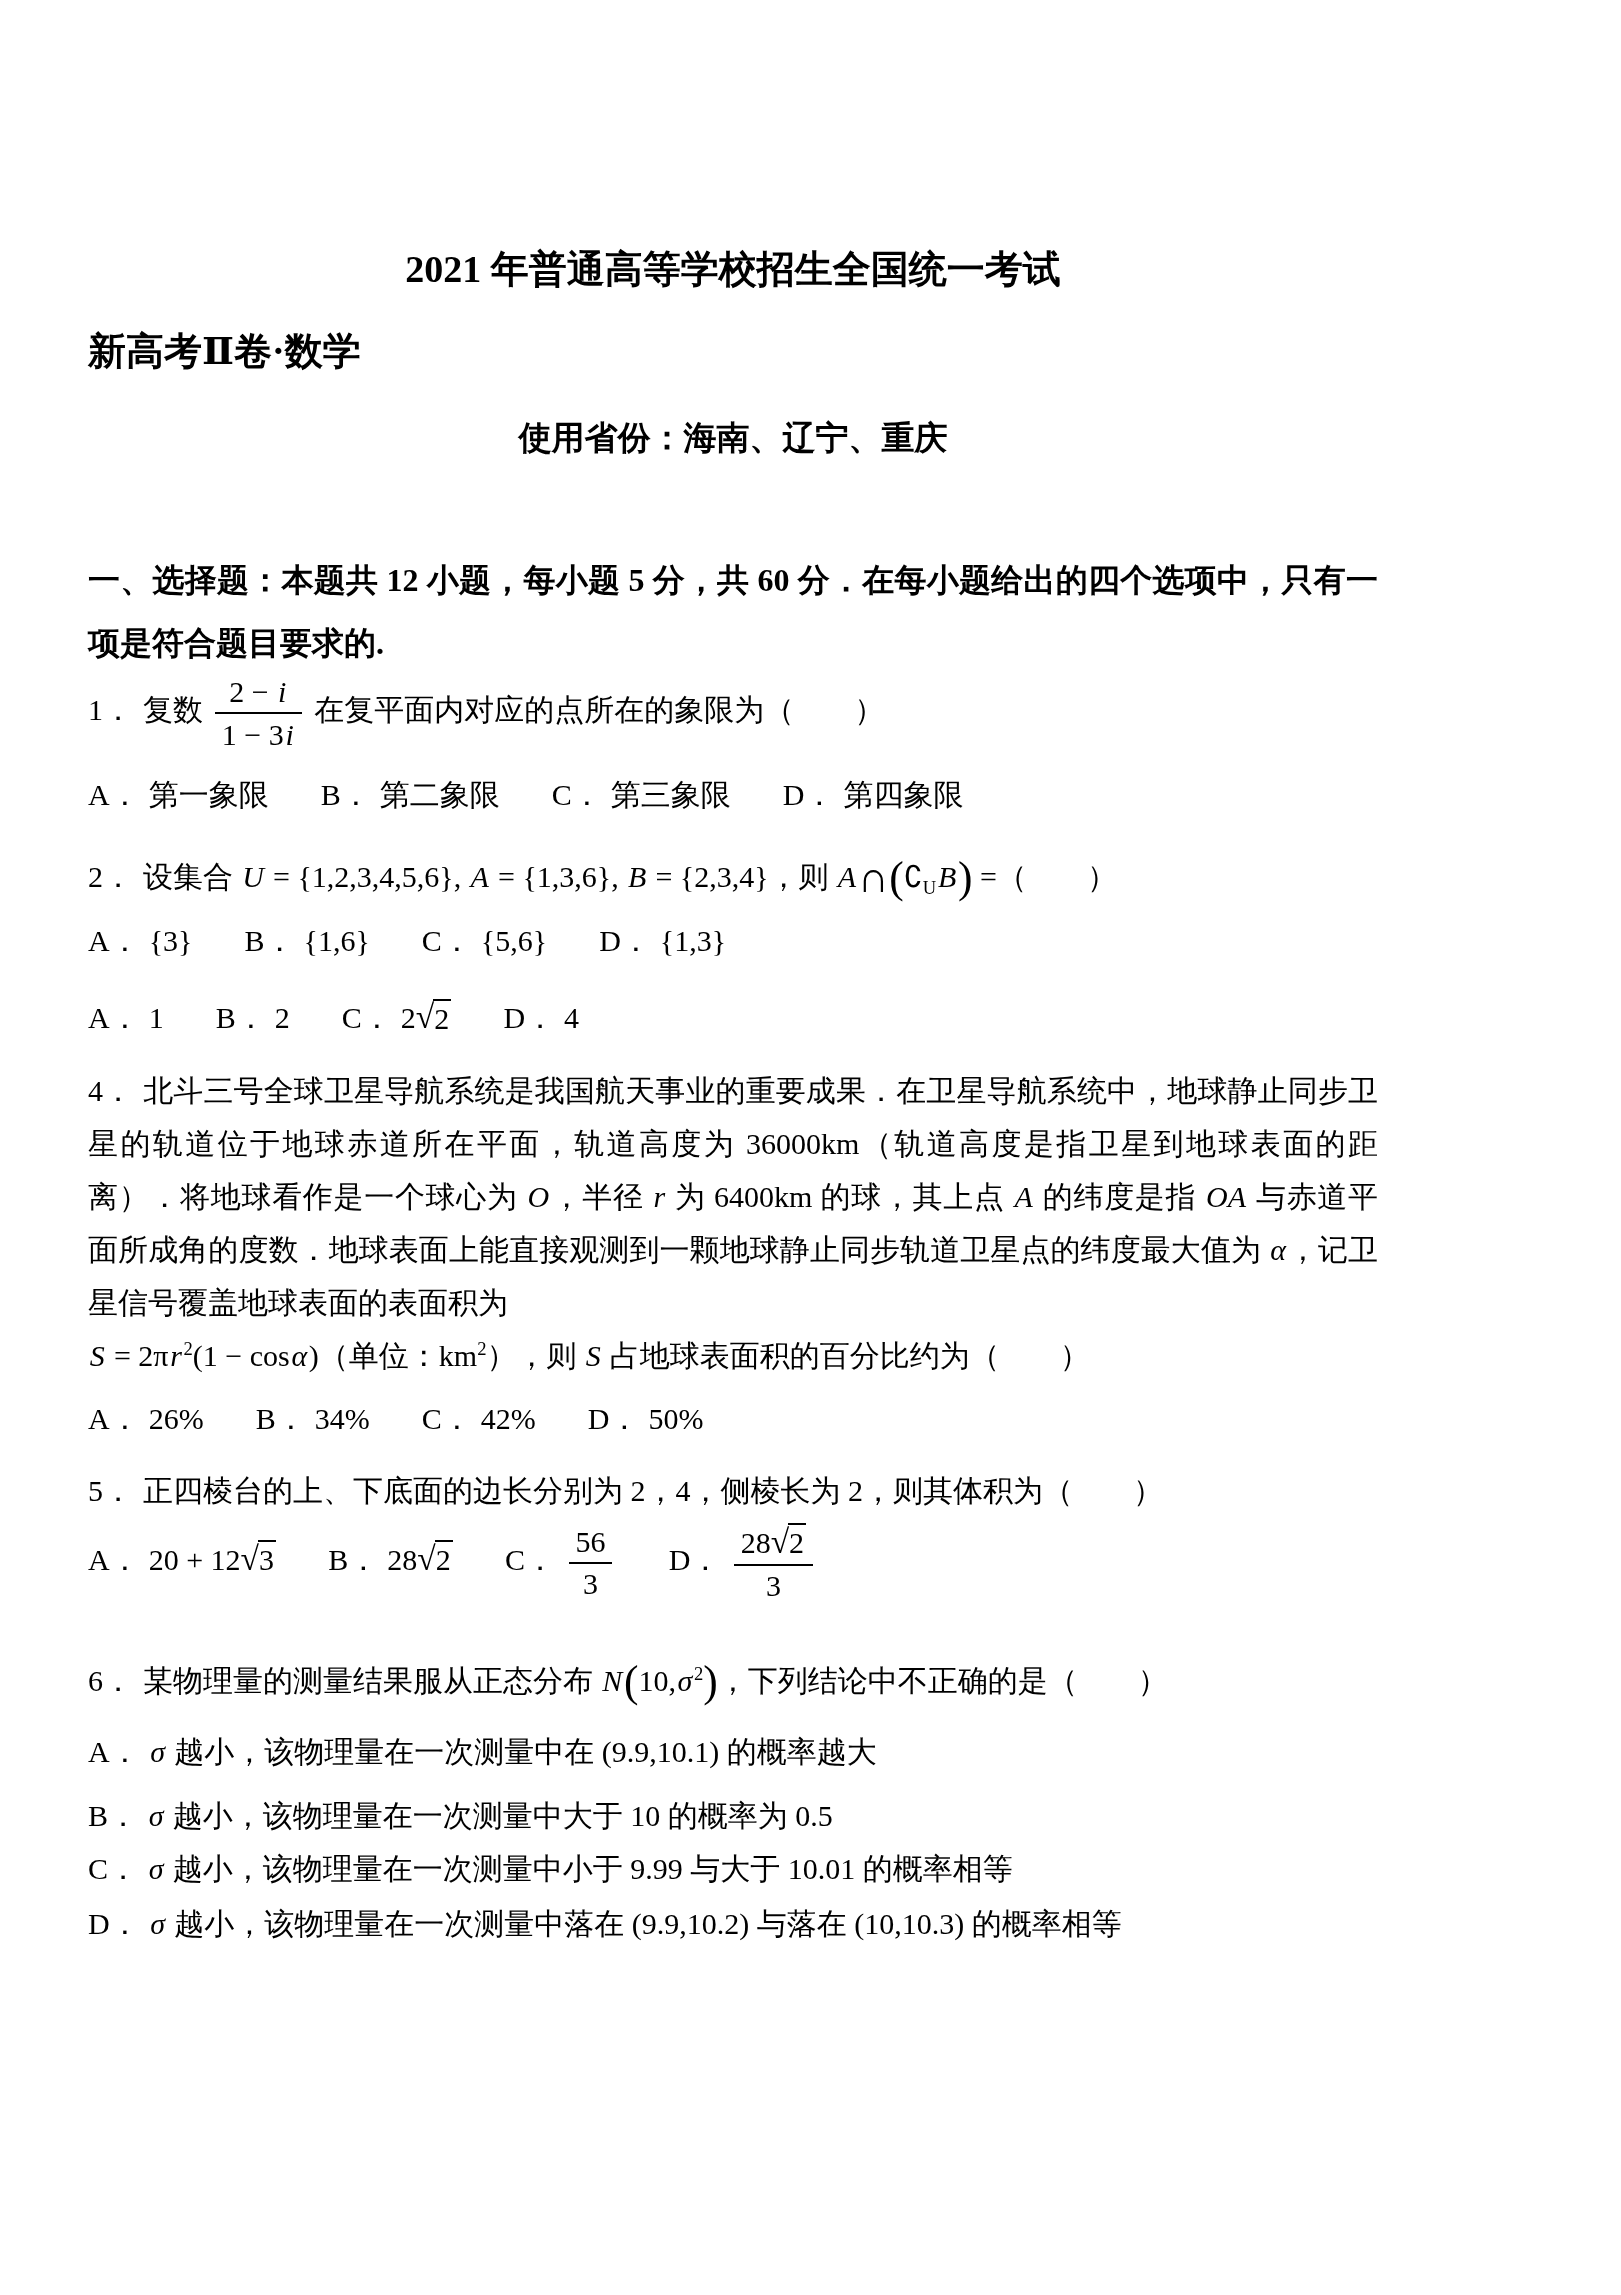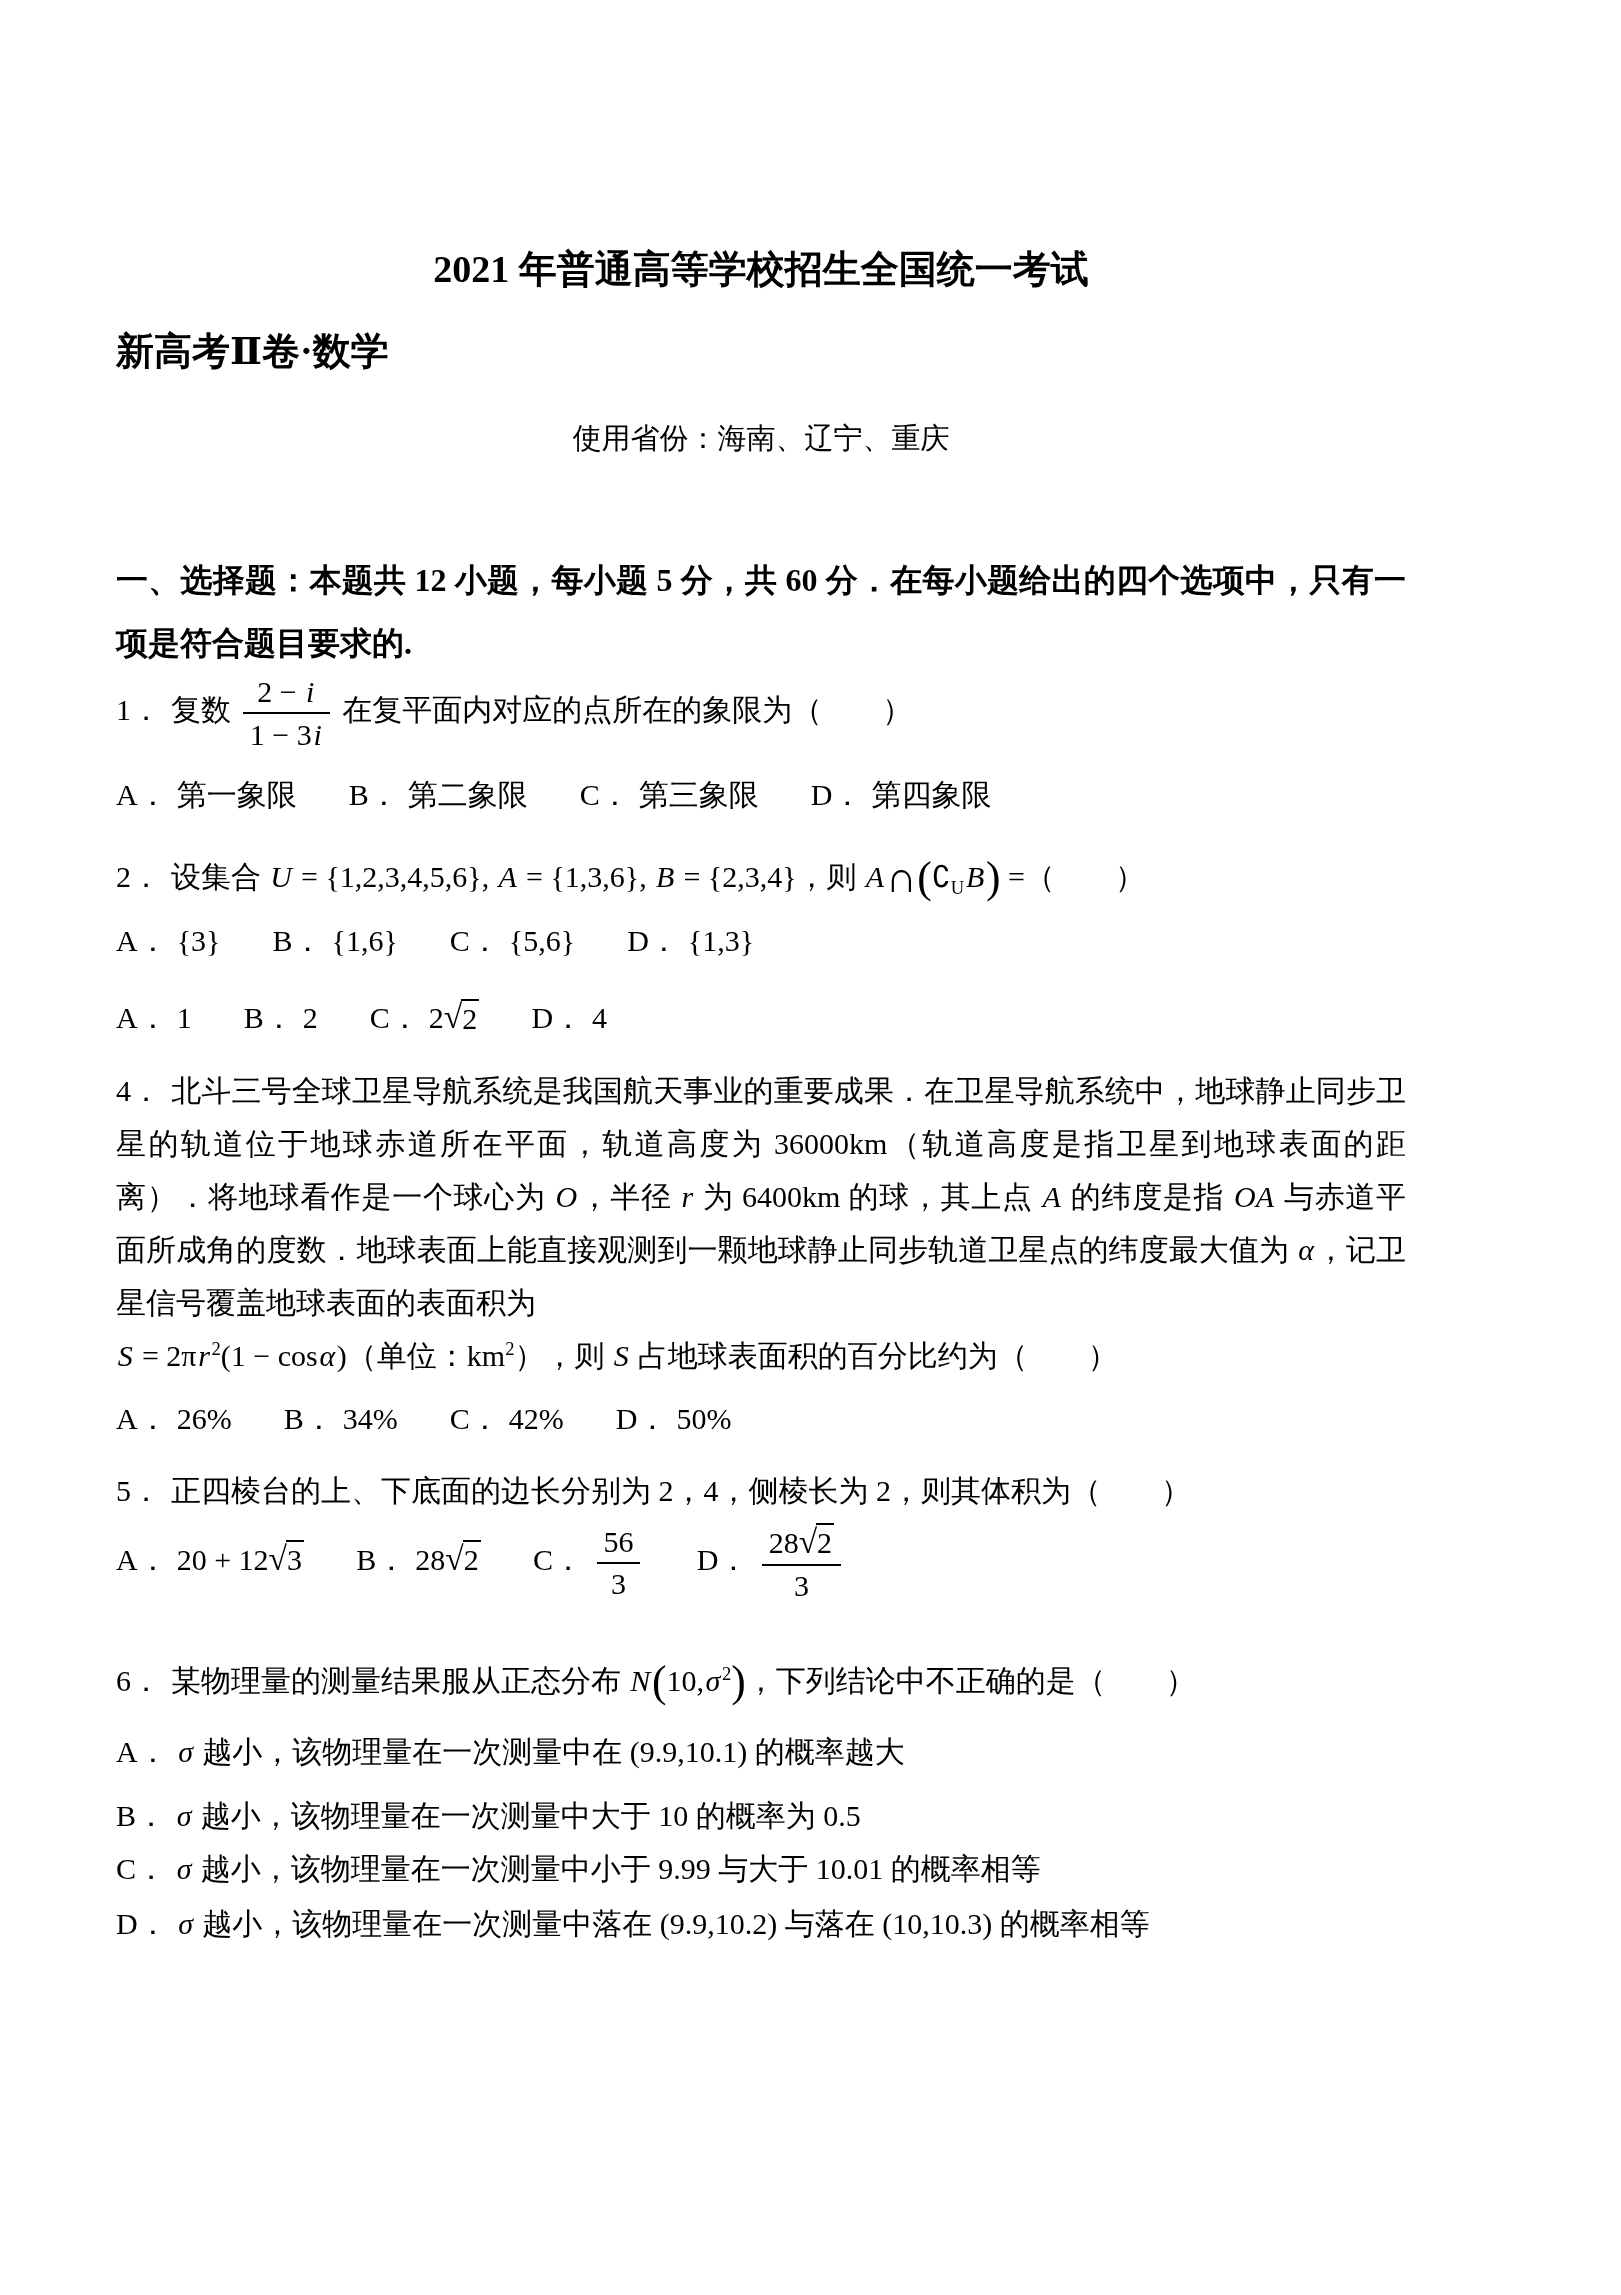--- a/index.html
+++ b/index.html
@@ -1,26 +1,26 @@
 <!DOCTYPE html>
 <html lang="zh" style="font-size:9px"><head>
 <meta charset="utf-8">
 <style>
   html,body{margin:0;padding:0;background:#ffffff;color:#000000;}
   body{
     width:1622px;height:2295px;overflow:hidden;
     font-family:"Liberation Serif","DejaVu Serif",serif;
     -webkit-font-smoothing:antialiased;
   }
-  .page{width:1290px;padding:0 163px 0 116px;}
+  .page{width:1290px;padding:0 163px 0 88px;}
 
   
   .t1{margin:0;padding-top:247px;font-size:38px;line-height:45px;font-weight:bold;text-align:center;}
   .t2{margin:37px 0 0 0;font-size:38px;line-height:45px;font-weight:bold;text-align:left;}
-  .prov{margin:47px 0 0 0;font-size:29px;line-height:35px;font-weight:normal;text-align:center;}
+  .prov{margin:47px 0 0 0;font-size:33px;line-height:35px;font-weight:bold;text-align:center;}
 
   
   .sect{margin:93px 0 0 0;font-size:32px;line-height:63px;font-weight:bold;text-align:justify;}
 
   
   .q{font-size:30px;}
   .q .stem{line-height:53px;text-align:justify;}
   .q .qnum{margin-right:10px;}
   .q .opts{line-height:35px;}
   .opt{display:inline-block;margin-right:52px;white-space:nowrap;}

